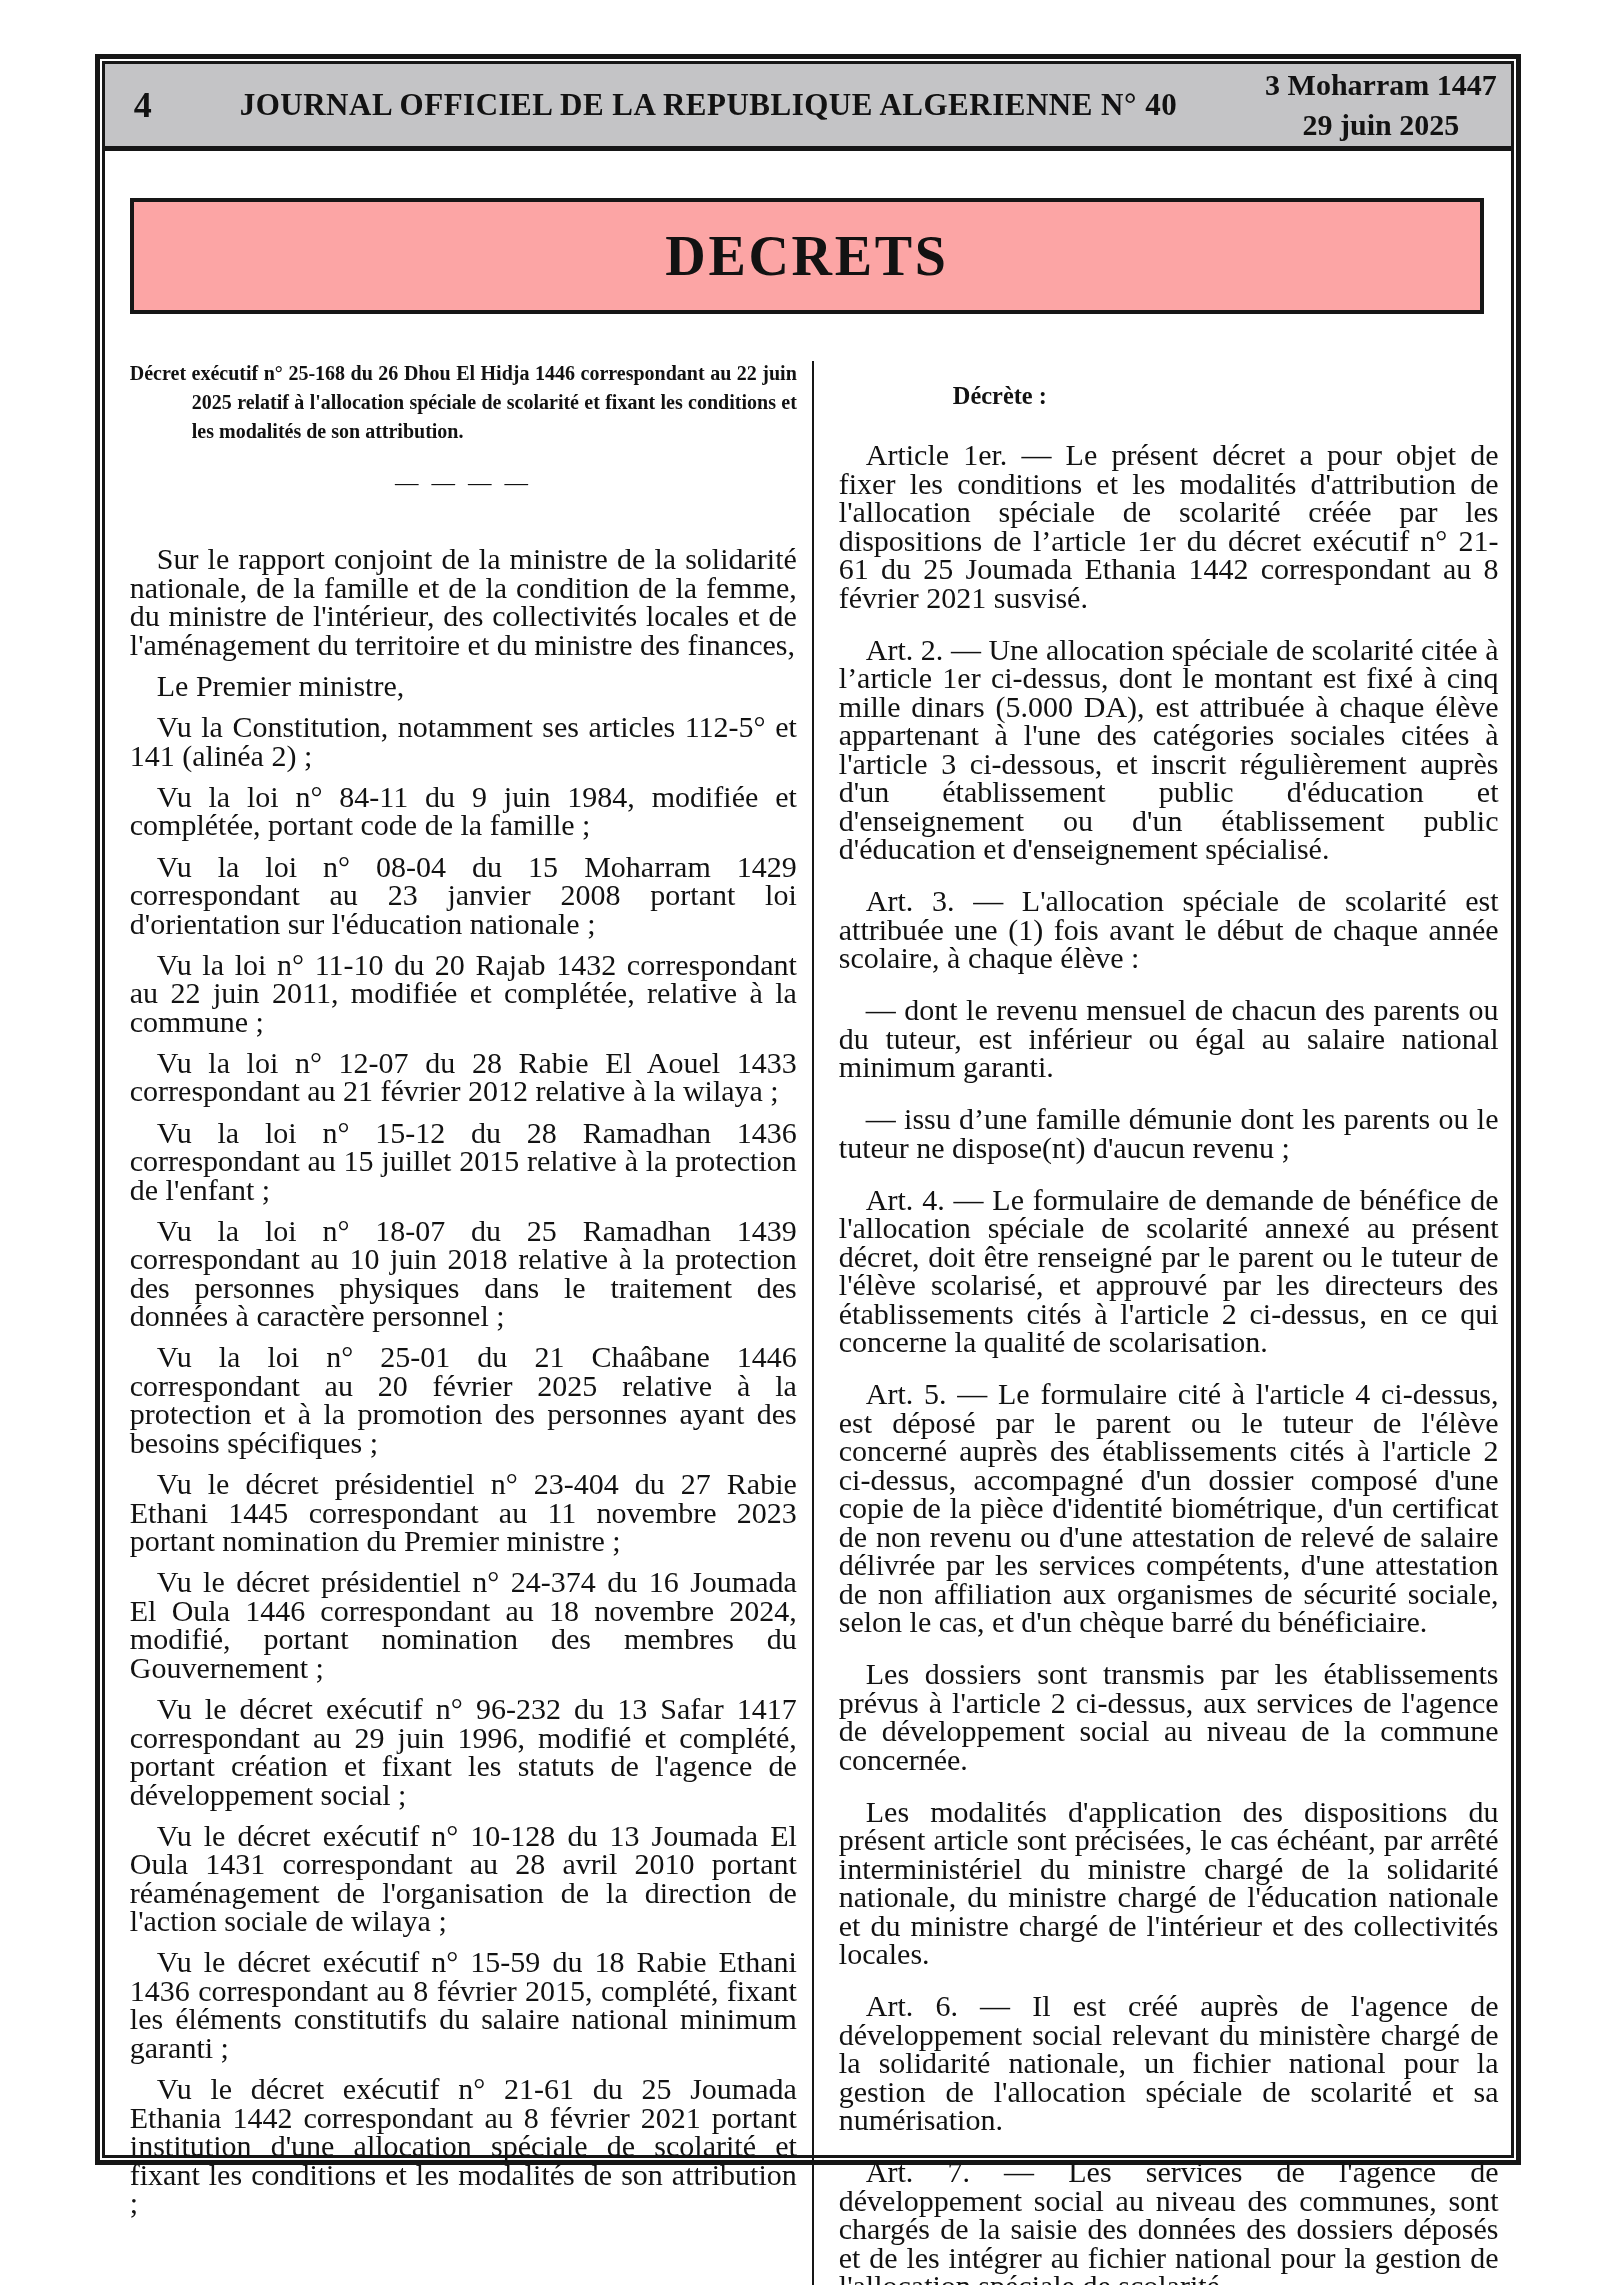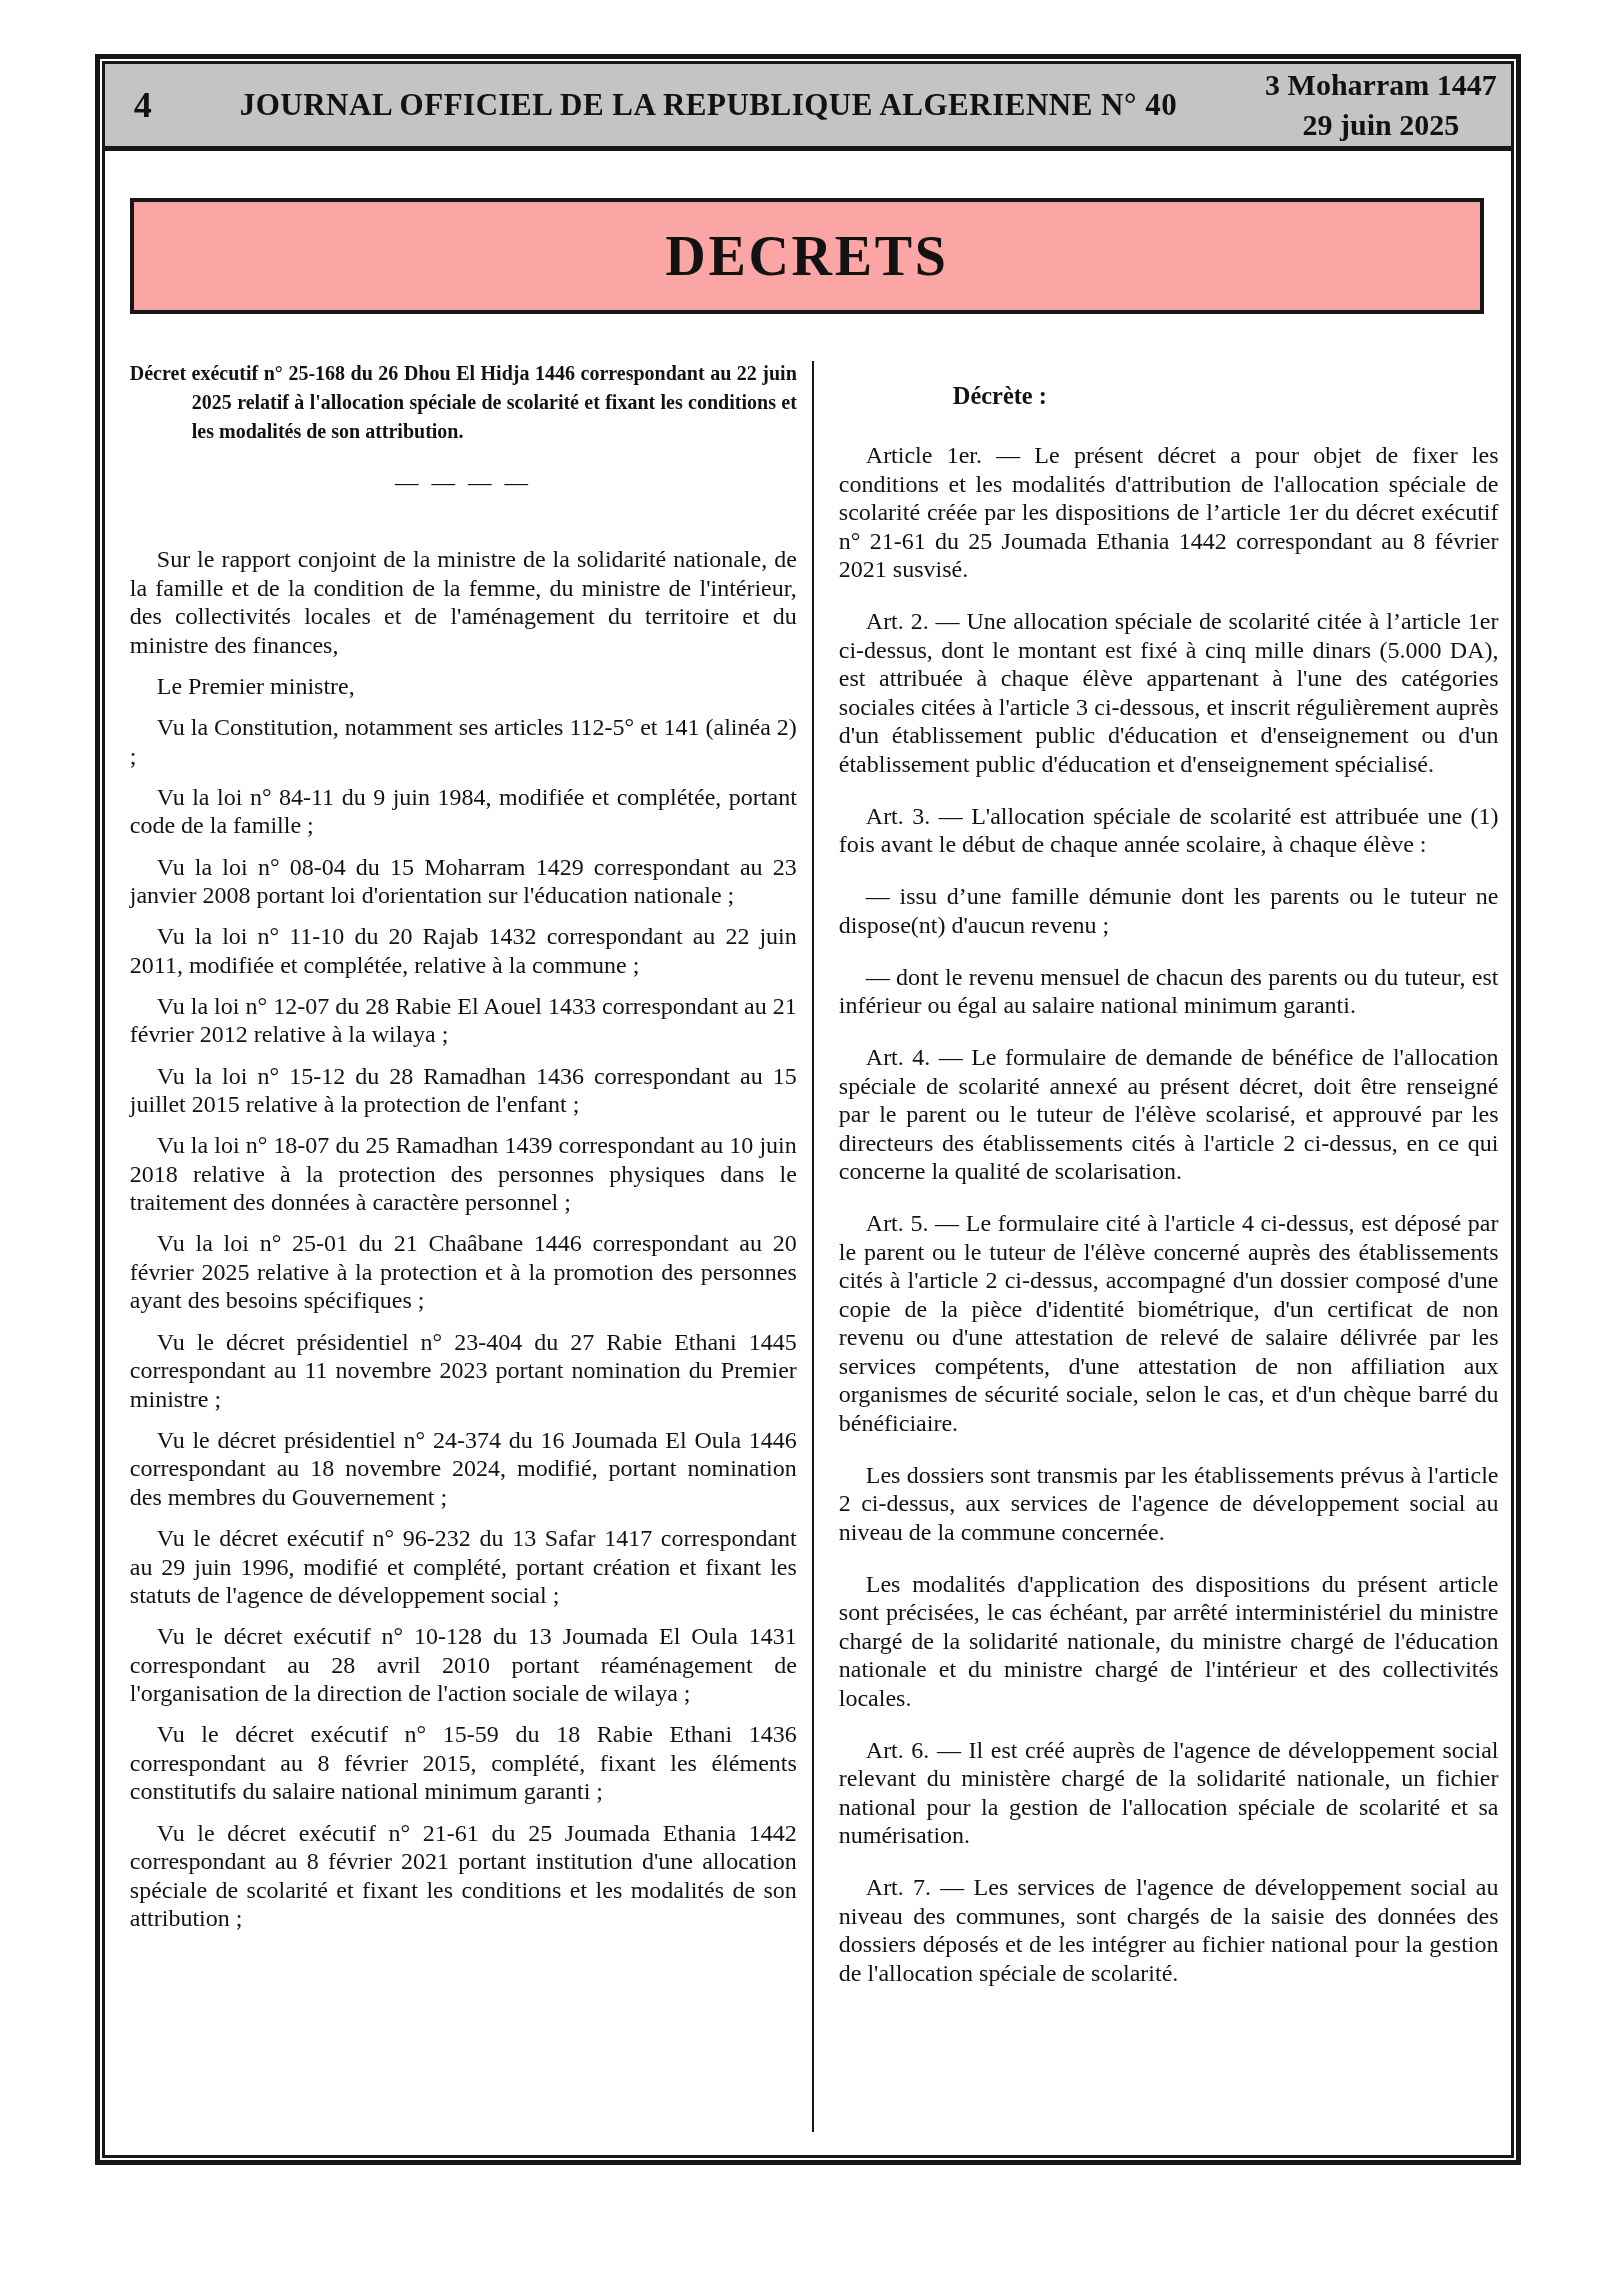--- a/index.html
+++ b/index.html
@@ -39,21 +39,21 @@
   }
   .col-right{flex:1;padding-left:42px;padding-top:23.5px;min-width:0;}
   .doc-title{
     font-weight:bold;font-size:20px;line-height:29px;text-align:justify;
     padding-left:62px;text-indent:-62px;margin:0;
   }
   .dash-sep{
     text-align:center;font-size:23.5px;letter-spacing:3.6px;margin:23.5px 0 49px;
   }
   .para{
-    font-size:24px;line-height:28.5px;text-align:justify;text-indent:27px;
+    font-size:30px;line-height:28.5px;text-align:justify;text-indent:27px;
     margin:0 0 12.7px;
   }
   .col-right .para{margin-bottom:23.5px;}
   .decree-label{
     font-weight:bold;font-size:24.4px;margin:0 0 31px 114px;
   }
 </style>
 </head>
 <body>
 
@@ -98,22 +98,22 @@
       </div>
 
       <div class="col-divider"></div>
 
       <div class="col-right">
         <p class="decree-label">Décrète :</p>
         <div>
             <p class="para">Article 1er. — Le présent décret a pour objet de fixer les conditions et les modalités d'attribution de l'allocation spéciale de scolarité créée par les dispositions de l’article 1er du décret exécutif n° 21-61 du 25 Joumada Ethania 1442 correspondant au 8 février 2021 susvisé.</p>
             <p class="para">Art. 2. — Une allocation spéciale de scolarité citée à l’article 1er ci-dessus, dont le montant est fixé à cinq mille dinars (5.000 DA), est attribuée à chaque élève appartenant à l'une des catégories sociales citées à l'article 3 ci-dessous, et inscrit régulièrement auprès d'un établissement public d'éducation et d'enseignement ou d'un établissement public d'éducation et d'enseignement spécialisé.</p>
             <p class="para">Art. 3. — L'allocation spéciale de scolarité est attribuée une (1) fois avant le début de chaque année scolaire, à chaque élève :</p>
+            <p class="para">— dont le revenu mensuel de chacun des parents ou du tuteur, est inférieur ou égal au salaire national minimum garanti.</p>
             <p class="para">— issu d’une famille démunie dont les parents ou le tuteur ne dispose(nt) d'aucun revenu ;</p>
-            <p class="para">— dont le revenu mensuel de chacun des parents ou du tuteur, est inférieur ou égal au salaire national minimum garanti.</p>
             <p class="para">Art. 4. — Le formulaire de demande de bénéfice de l'allocation spéciale de scolarité annexé au présent décret, doit être renseigné par le parent ou le tuteur de l'élève scolarisé, et approuvé par les directeurs des établissements cités à l'article 2 ci-dessus, en ce qui concerne la qualité de scolarisation.</p>
             <p class="para">Art. 5. — Le formulaire cité à l'article 4 ci-dessus, est déposé par le parent ou le tuteur de l'élève concerné auprès des établissements cités à l'article 2 ci-dessus, accompagné d'un dossier composé d'une copie de la pièce d'identité biométrique, d'un certificat de non revenu ou d'une attestation de relevé de salaire délivrée par les services compétents, d'une attestation de non affiliation aux organismes de sécurité sociale, selon le cas, et d'un chèque barré du bénéficiaire.</p>
             <p class="para">Les dossiers sont transmis par les établissements prévus à l'article 2 ci-dessus, aux services de l'agence de développement social au niveau de la commune concernée.</p>
             <p class="para">Les modalités d'application des dispositions du présent article sont précisées, le cas échéant, par arrêté interministériel du ministre chargé de la solidarité nationale, du ministre chargé de l'éducation nationale et du ministre chargé de l'intérieur et des collectivités locales.</p>
             <p class="para">Art. 6. — Il est créé auprès de l'agence de développement social relevant du ministère chargé de la solidarité nationale, un fichier national pour la gestion de l'allocation spéciale de scolarité et sa numérisation.</p>
             <p class="para">Art. 7. — Les services de l'agence de développement social au niveau des communes, sont chargés de la saisie des données des dossiers déposés et de les intégrer au fichier national pour la gestion de l'allocation spéciale de scolarité.</p>
           </div>
       </div>
     </div>
 

